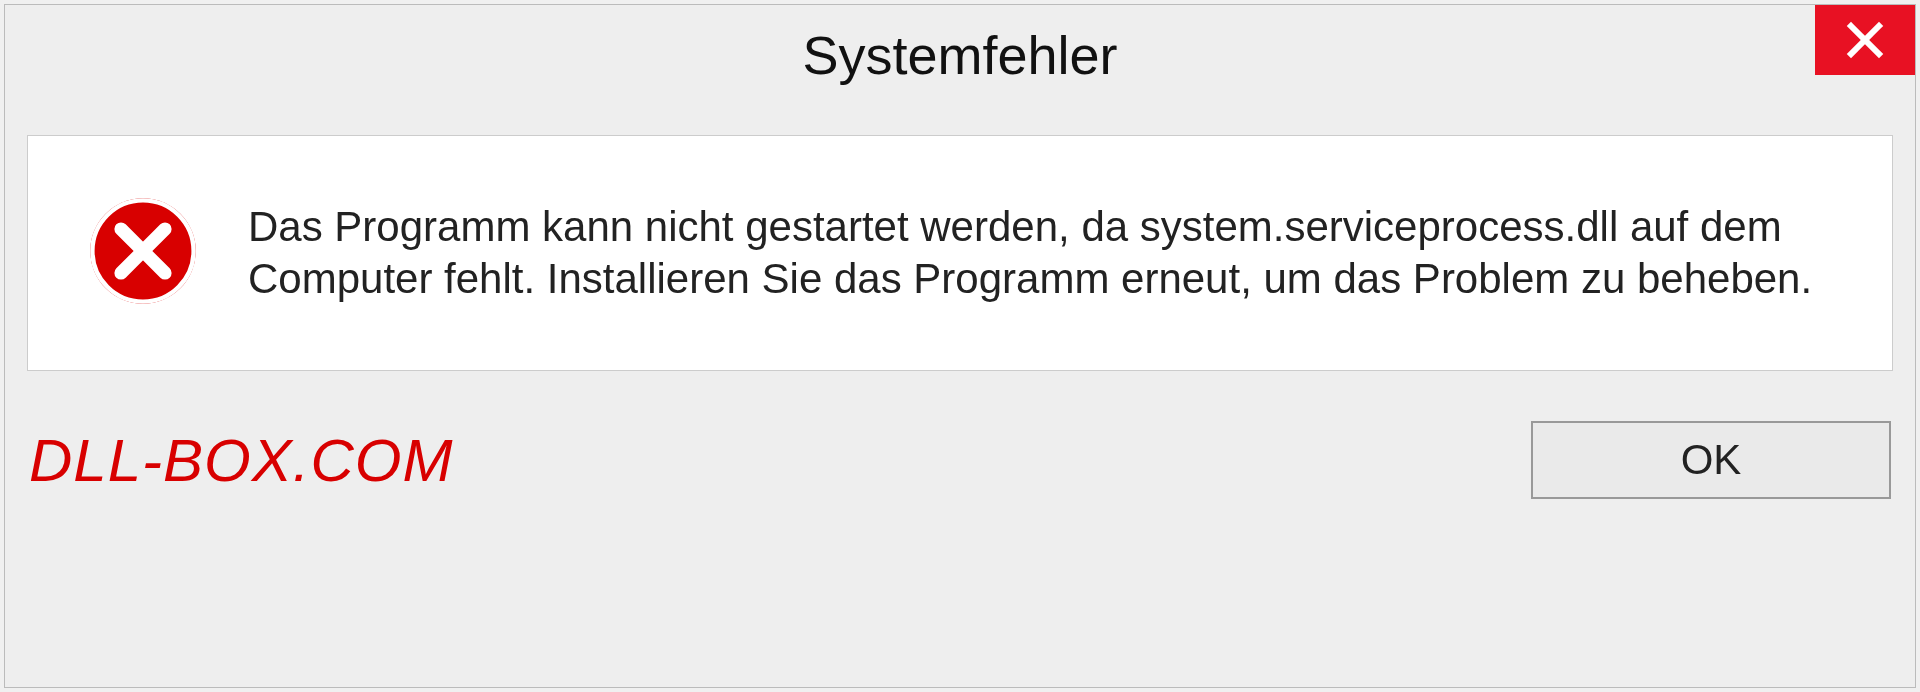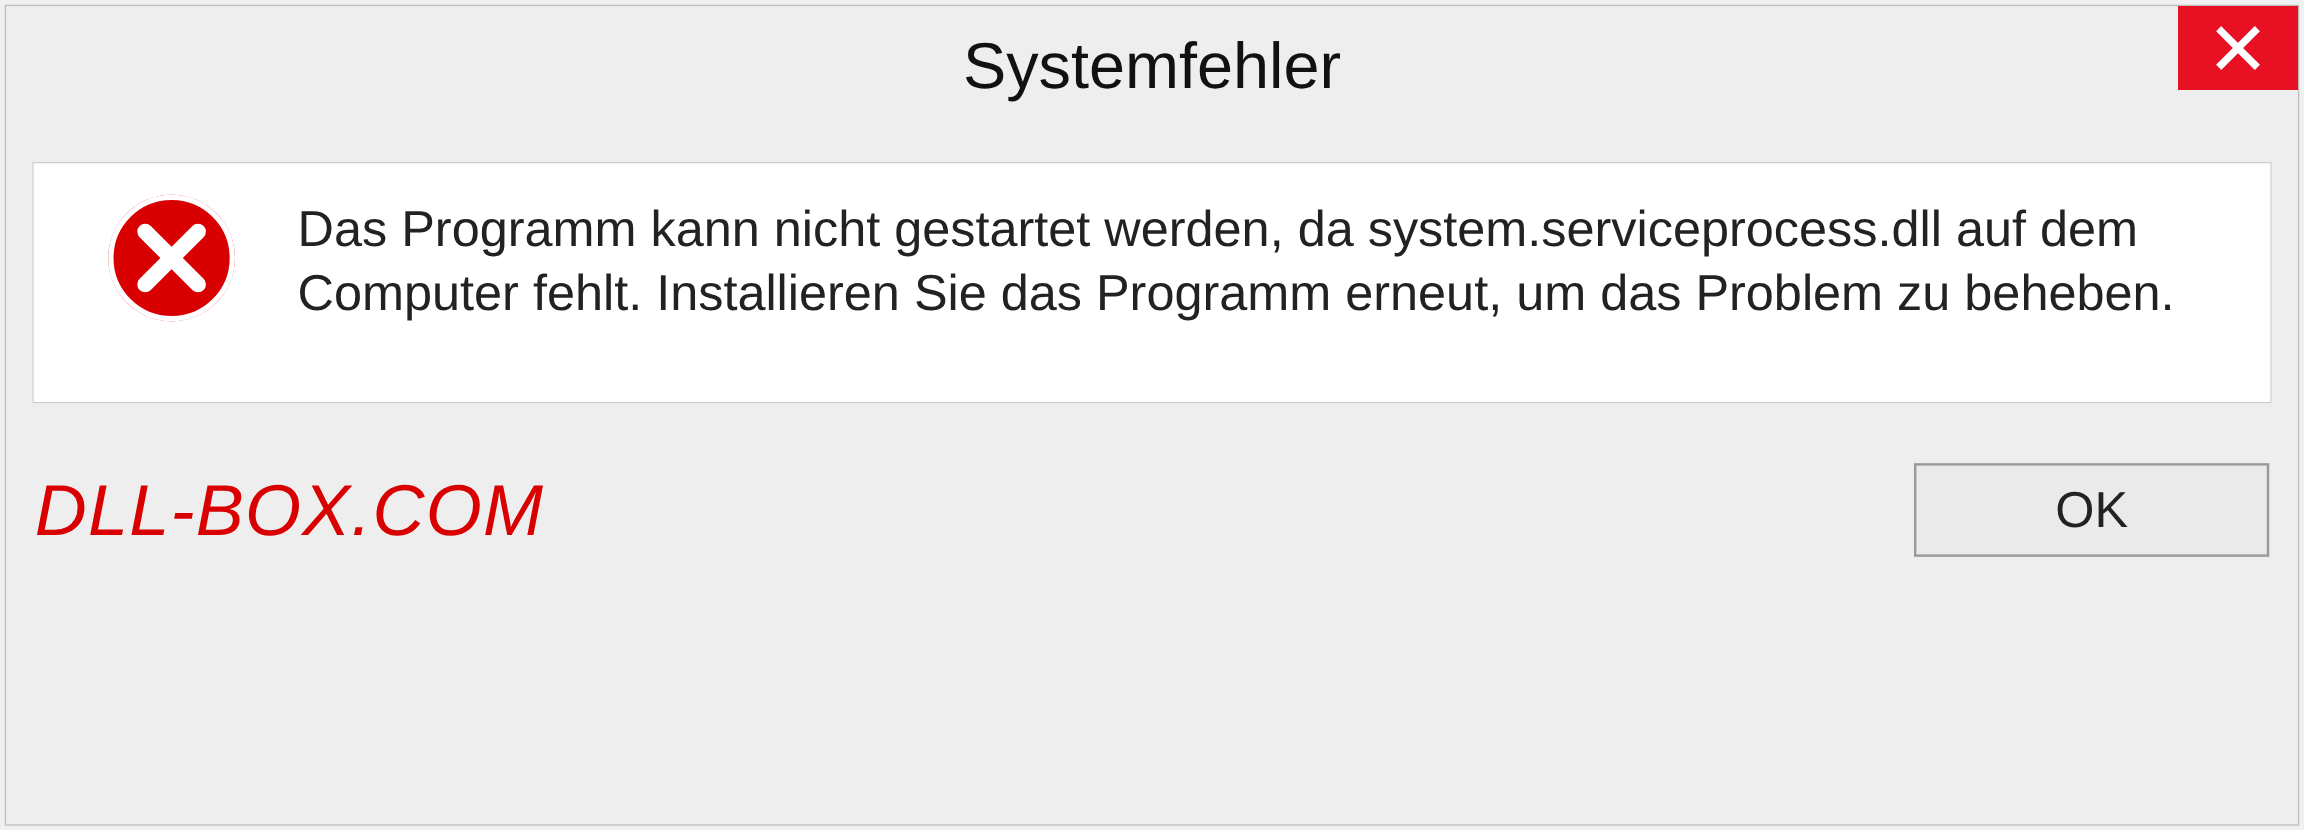--- a/index.html
+++ b/index.html
@@ -51,21 +51,21 @@
       cursor: pointer;
     }
     .close-btn svg {
       width: 40px;
       height: 40px;
     }
     .content-panel {
       margin: 10px 22px 20px 22px;
       background: #ffffff;
       border: 1px solid #cccccc;
-      padding: 24px 70px 60px 60px;
+      padding: 60px 70px 60px 60px;
       display: flex;
       align-items: center;
       gap: 50px;
       flex: 0 0 auto;
     }
     .error-icon-wrap {
       flex: 0 0 auto;
     }
     .error-icon-wrap svg {
       width: 110px;
@@ -85,21 +85,21 @@
     }
     .watermark {
       font-size: 60px;
       font-weight: 400;
       font-style: italic;
       color: #d80000;
       letter-spacing: 1px;
       font-family: Arial, sans-serif;
     }
     .ok-button {
-      width: 296px;
+      width: 360px;
       height: 78px;
       background: #eaeaea;
       border: 2px solid #999999;
       font-size: 42px;
       color: #222;
       display: flex;
       align-items: center;
       justify-content: center;
       cursor: pointer;
       font-family: inherit;

